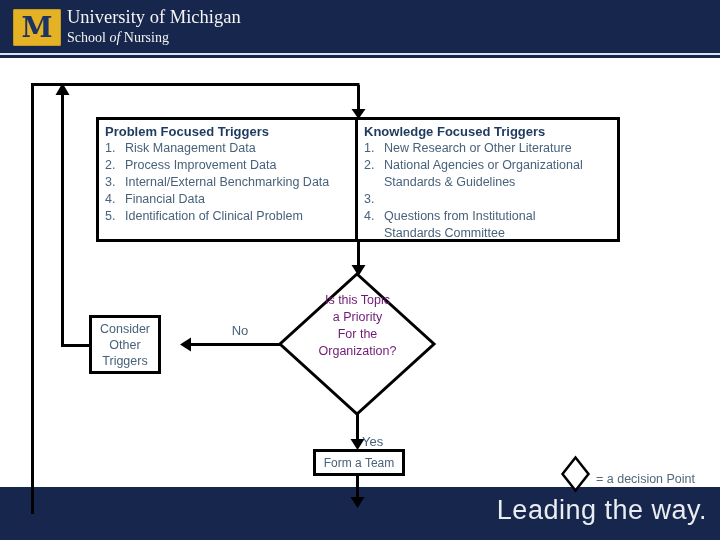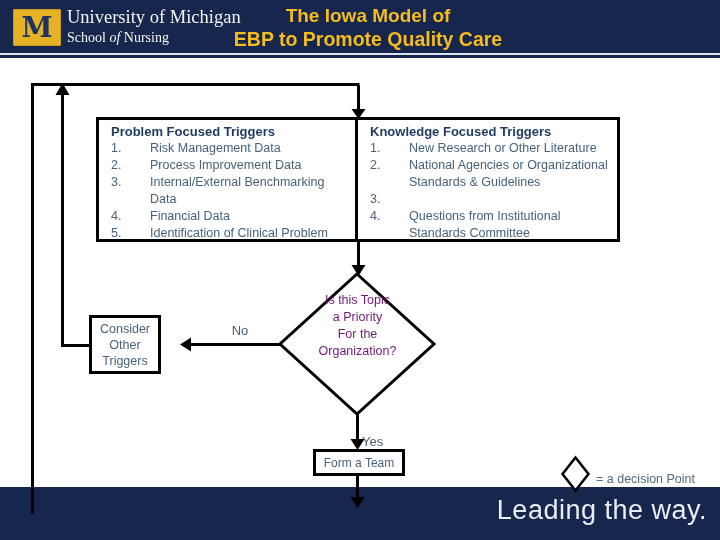--- a/index.html
+++ b/index.html
@@ -47,27 +47,27 @@
     text-align: center; color: #F3BC20; font-weight: bold;
   }
   .slide-title .t1 { font-size: 19px; line-height: 23px; }
   .slide-title .t2 { font-size: 19.5px; line-height: 24px; }
 
   
   .trigger-boxes {
     position: absolute; left: 96px; top: 117px; width: 524px; height: 125px;
     border: 3px solid #000; background: #fff; display: flex; z-index: 4;
   }
-  .pane { padding: 3px 4px 0 12px; }
+  .pane { padding: 3px 4px 0 6px; }
   .pane-left  { width: 259px; border-right: 3px solid #000; }
   .pane-right { flex: 1; }
   .pane-title { font-size: 13px; font-weight: bold; color: #1E3A5F; line-height: 17px; }
   .li { display: flex; font-size: 12.5px; color: #48627A; line-height: 17px; }
   .li .num { width: 20px; flex: none; }
-  .li .txt { white-space: pre-line; margin-left: 19px; }
+  .li .txt { white-space: pre-line; }
 
   .consider-box {
     position: absolute; left: 89px; top: 315px; width: 72px; height: 59px;
     border: 3px solid #000; background: #fff; z-index: 4;
     display: flex; align-items: center; justify-content: center;
     text-align: center; font-size: 12.5px; line-height: 16px; color: #48627A;
     white-space: pre-line;
   }
   .diamond-label {
     position: absolute; left: 283px; top: 292px; width: 149px; z-index: 4;
@@ -112,24 +112,20 @@
 <div class="stage">
 
   <div class="header-bar">
     <div class="logo-box">
       <span class="logo-m">M</span>
     </div>
     <div class="org-name">
       <div class="org-line1">University of Michigan</div>
       <div class="org-line2"><span>School </span><span class="of">of</span><span> Nursing</span></div>
     </div>
-    <div class="slide-title">
-      <div class="t1">The Iowa Model of</div>
-      <div class="t2">EBP to Promote Quality Care</div>
-    </div>
   </div>
   <div class="header-divider"></div>
   <div class="header-strip"></div>
 
   <svg class="connectors" width="720" height="540" viewBox="0 0 720 540">
 
     <line x1="31" y1="84.5" x2="359.5" y2="84.5" stroke="#000" stroke-width="3"></line>
 
     <line x1="32.5" y1="83" x2="32.5" y2="514" stroke="#000" stroke-width="3"></line>
 

